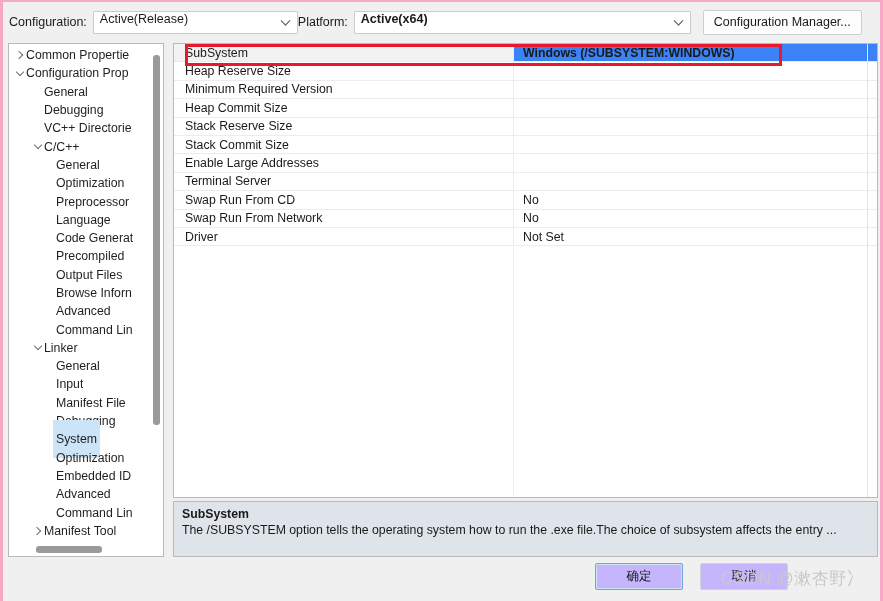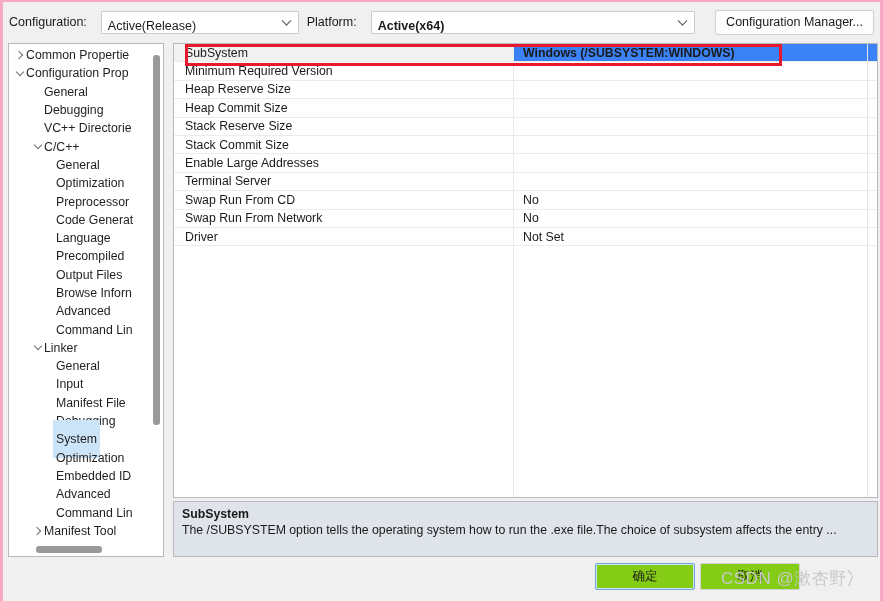--- a/index.html
+++ b/index.html
@@ -16,33 +16,32 @@
     border-top: 2px solid #f7a8c4;
     position: relative;
   }
 
   
   #topbar {
     position: absolute;
     left: 0; top: 0; right: 0; height: 40px;
     display: flex; align-items: center;
     padding: 0 6px;
-    gap: 8px;
   }
   .tb-label {
     font-size: 12.5px; color: #1a1a1a;
     margin-right: 6px; white-space: nowrap;
   }
   .combo {
     position: relative;
     height: 23px;
     background: #ffffff;
     border: 1px solid #ccccd0;
     border-radius: 1px;
-    display: flex; align-items: flex-end;
+    display: flex; align-items: flex-start;
     padding: 0 20px 0 6px;
     font-size: 12.5px;
     color: #1a1a1a;
   }
   #combo-configuration { width: 205px; }
   #combo-platform { width: 337px; font-weight: bold; }
   .combo .chev {
     position: absolute; right: 7px; top: 50%;
     transform: translateY(-60%);
     width: 8px; height: 8px;
@@ -243,24 +242,24 @@
 
   
   #footer {
     position: absolute;
     left: 0; right: 0; bottom: 0; height: 46px;
   }
   .dlgbtn {
     position: absolute;
     top: 8px;
     height: 27px;
-    width: 100px;
+    width: 88px;
     font-size: 12.5px;
     color: #1a1a1a;
-    background: #84cc16;
+    background: #c4b5fd;
     border: 1px solid #d2d2d6;
     border-radius: 2px;
     font-family: "Liberation Sans", sans-serif;
     cursor: pointer;
     display: flex; align-items: center; justify-content: center;
   }
   #btn-ok {
     left: 592px;
     border: 1px solid #6ba7d8;
     box-shadow: 0 0 0 1px #cfe3f5 inset;
@@ -329,25 +328,25 @@
       <div class="tnode ind2">
         <span class="tw"></span>
         <span class="tlabel">Optimization</span>
       </div>
       <div class="tnode ind2">
         <span class="tw"></span>
         <span class="tlabel">Preprocessor</span>
       </div>
       <div class="tnode ind2">
         <span class="tw"></span>
+        <span class="tlabel">Language</span>
+      </div>
+      <div class="tnode ind2">
+        <span class="tw"></span>
         <span class="tlabel">Code Generat</span>
-      </div>
-      <div class="tnode ind2">
-        <span class="tw"></span>
-        <span class="tlabel">Language</span>
       </div>
       <div class="tnode ind2">
         <span class="tw"></span>
         <span class="tlabel">Precompiled </span>
       </div>
       <div class="tnode ind2">
         <span class="tw"></span>
         <span class="tlabel">Output Files</span>
       </div>
       <div class="tnode ind2">
@@ -418,25 +417,25 @@
   </div>
 </div>
 
 <div id="grid-panel">
   <div id="grid-rows">
       <div class="grow selected">
         <div class="gname">SubSystem</div>
         <div class="gval">Windows (/SUBSYSTEM:WINDOWS)</div>
       </div>
       <div class="grow">
+        <div class="gname">Heap Reserve Size</div>
+        <div class="gval"></div>
+      </div>
+      <div class="grow">
         <div class="gname">Minimum Required Version</div>
-        <div class="gval"></div>
-      </div>
-      <div class="grow">
-        <div class="gname">Heap Reserve Size</div>
         <div class="gval"></div>
       </div>
       <div class="grow">
         <div class="gname">Heap Commit Size</div>
         <div class="gval"></div>
       </div>
       <div class="grow">
         <div class="gname">Stack Reserve Size</div>
         <div class="gval"></div>
       </div>

